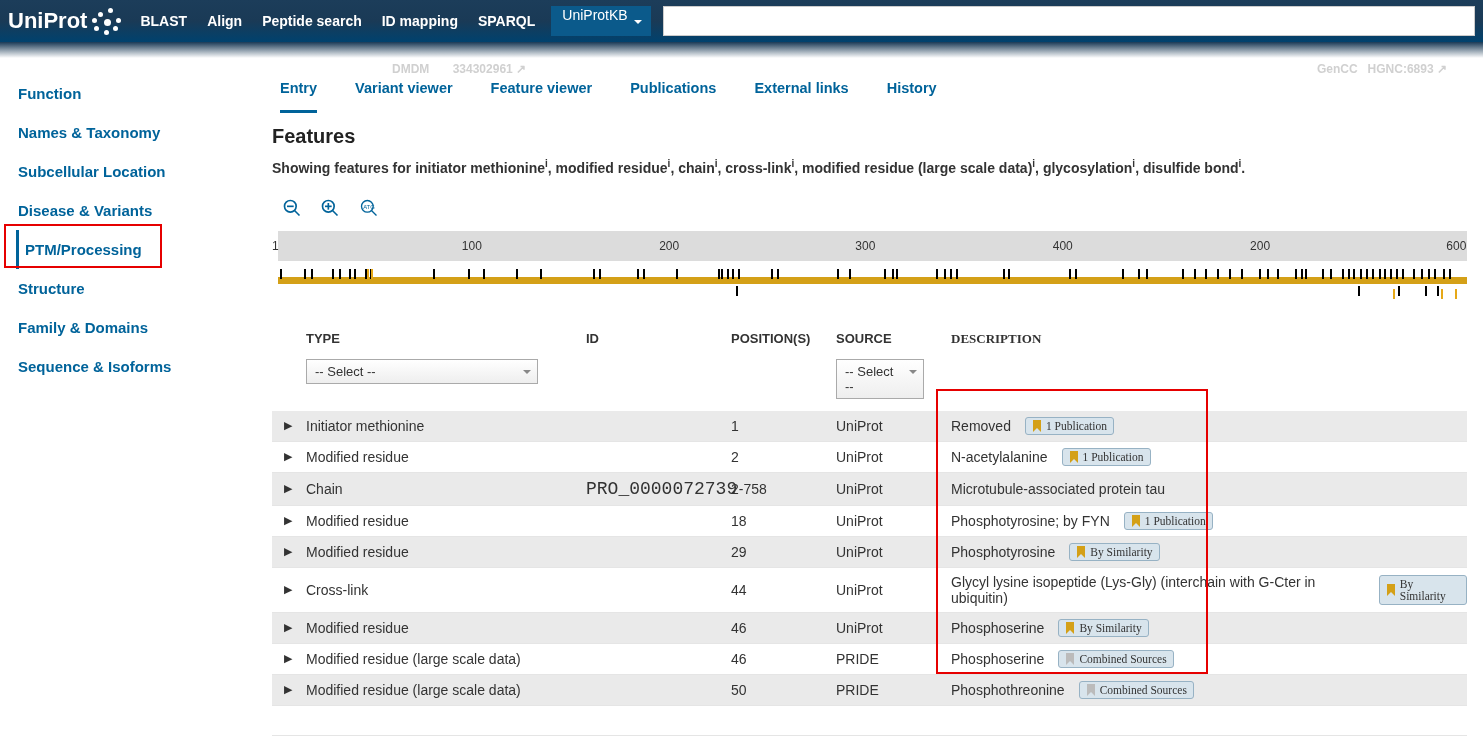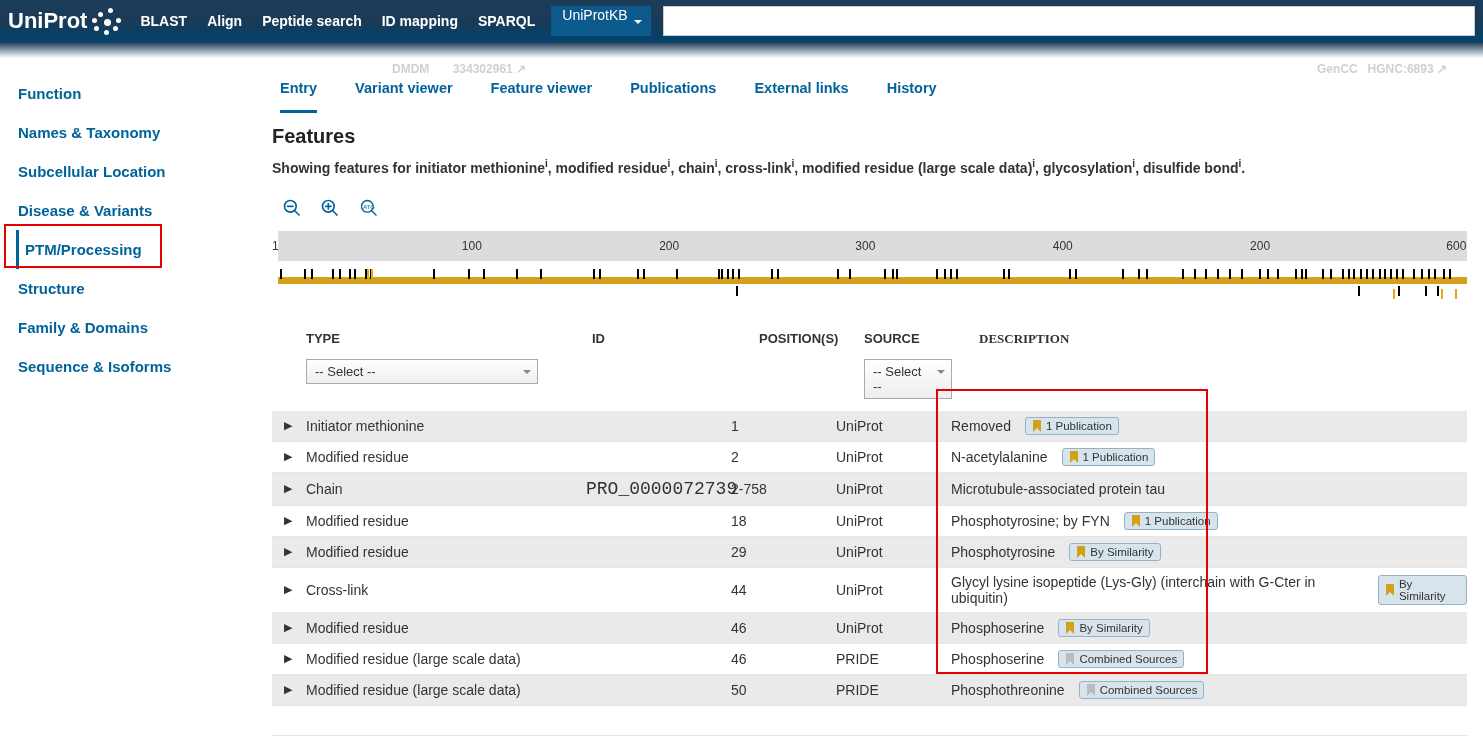--- a/index.html
+++ b/index.html
@@ -52,37 +52,37 @@
 .track { position: relative; height: 34px; margin-top: 2px; }
 .track-bar { position: absolute; top: 14px; left: 0; right: 0; height: 7px; background: #d4a017; }
 .feature-mark { position: absolute; top: 6px; width: 2px; height: 10px; background: #000; }
 .feature-mark.down { top: 23px; }
 .feature-mark.gold { background: #e6a817; }
 
 
 .feat-table { margin-top: 28px; width: 100%; }
 .hdr-row { display: flex; padding: 6px 0 8px 34px; font-weight: 700; font-size: 13px; color: #333; }
 .col-type { width: 280px; }
-.col-id { width: 167px; margin-left: 6px; }
+.col-id { width: 145px; }
 .col-pos { width: 105px; }
 .col-src { width: 115px; }
 .col-desc { flex: 1; font-family: Liberation Serif, serif; }
 .filter-row { display: flex; padding: 4px 0 12px 34px; }
 .select-box { border: 1px solid #aaa; background: linear-gradient(#fff,#eee); font-size: 13px; padding: 4px 22px 4px 8px; cursor: pointer; position: relative; }
 .select-box::after { content: ""; position: absolute; right: 6px; top: 10px; border: 4px solid transparent; border-top-color: #888; }
 
 .data-row { display: flex; align-items: center; padding: 6px 0 6px 12px; border-bottom: 1px solid #e5e5e5; font-size: 14px; min-height: 30px; }
 .data-row.stripe { background: #eaeaea; }
 .expander { width: 22px; font-size: 11px; color: #333; cursor: pointer; }
 .row-type { width: 280px; }
 .row-id { width: 145px; font-size: 18px; font-family: Liberation Mono, monospace; }
 .row-pos { width: 105px; }
 .row-src { width: 115px; }
 .row-desc { flex: 1; display: flex; align-items: center; gap: 14px; }
-.badge { border: 1px solid #97b2c4; background: #d8e4ec; border-radius: 3px; padding: 2px 6px; font-size: 11.5px; display: inline-flex; align-items: center; gap: 4px; }
+.badge { border: 1px solid #97b2c4; background: #d8e4ec; border-radius: 3px; padding: 2px 6px; font-size: 11.5px; display: inline-flex; align-items: center; gap: 4px; font-family: Liberation Serif, serif; }
 .ribbon { width: 10px; height: 12px; display: inline-block; }
 .ribbon.gold svg path { fill: #d4a017; }
 .ribbon.gray svg path { fill: #bbb; }
 
 
 .redbox1 { position: absolute; border: 2px solid #e60000; pointer-events: none; }
 .sidebar-highlight { position: relative; }
 
 </style>
 </head>

